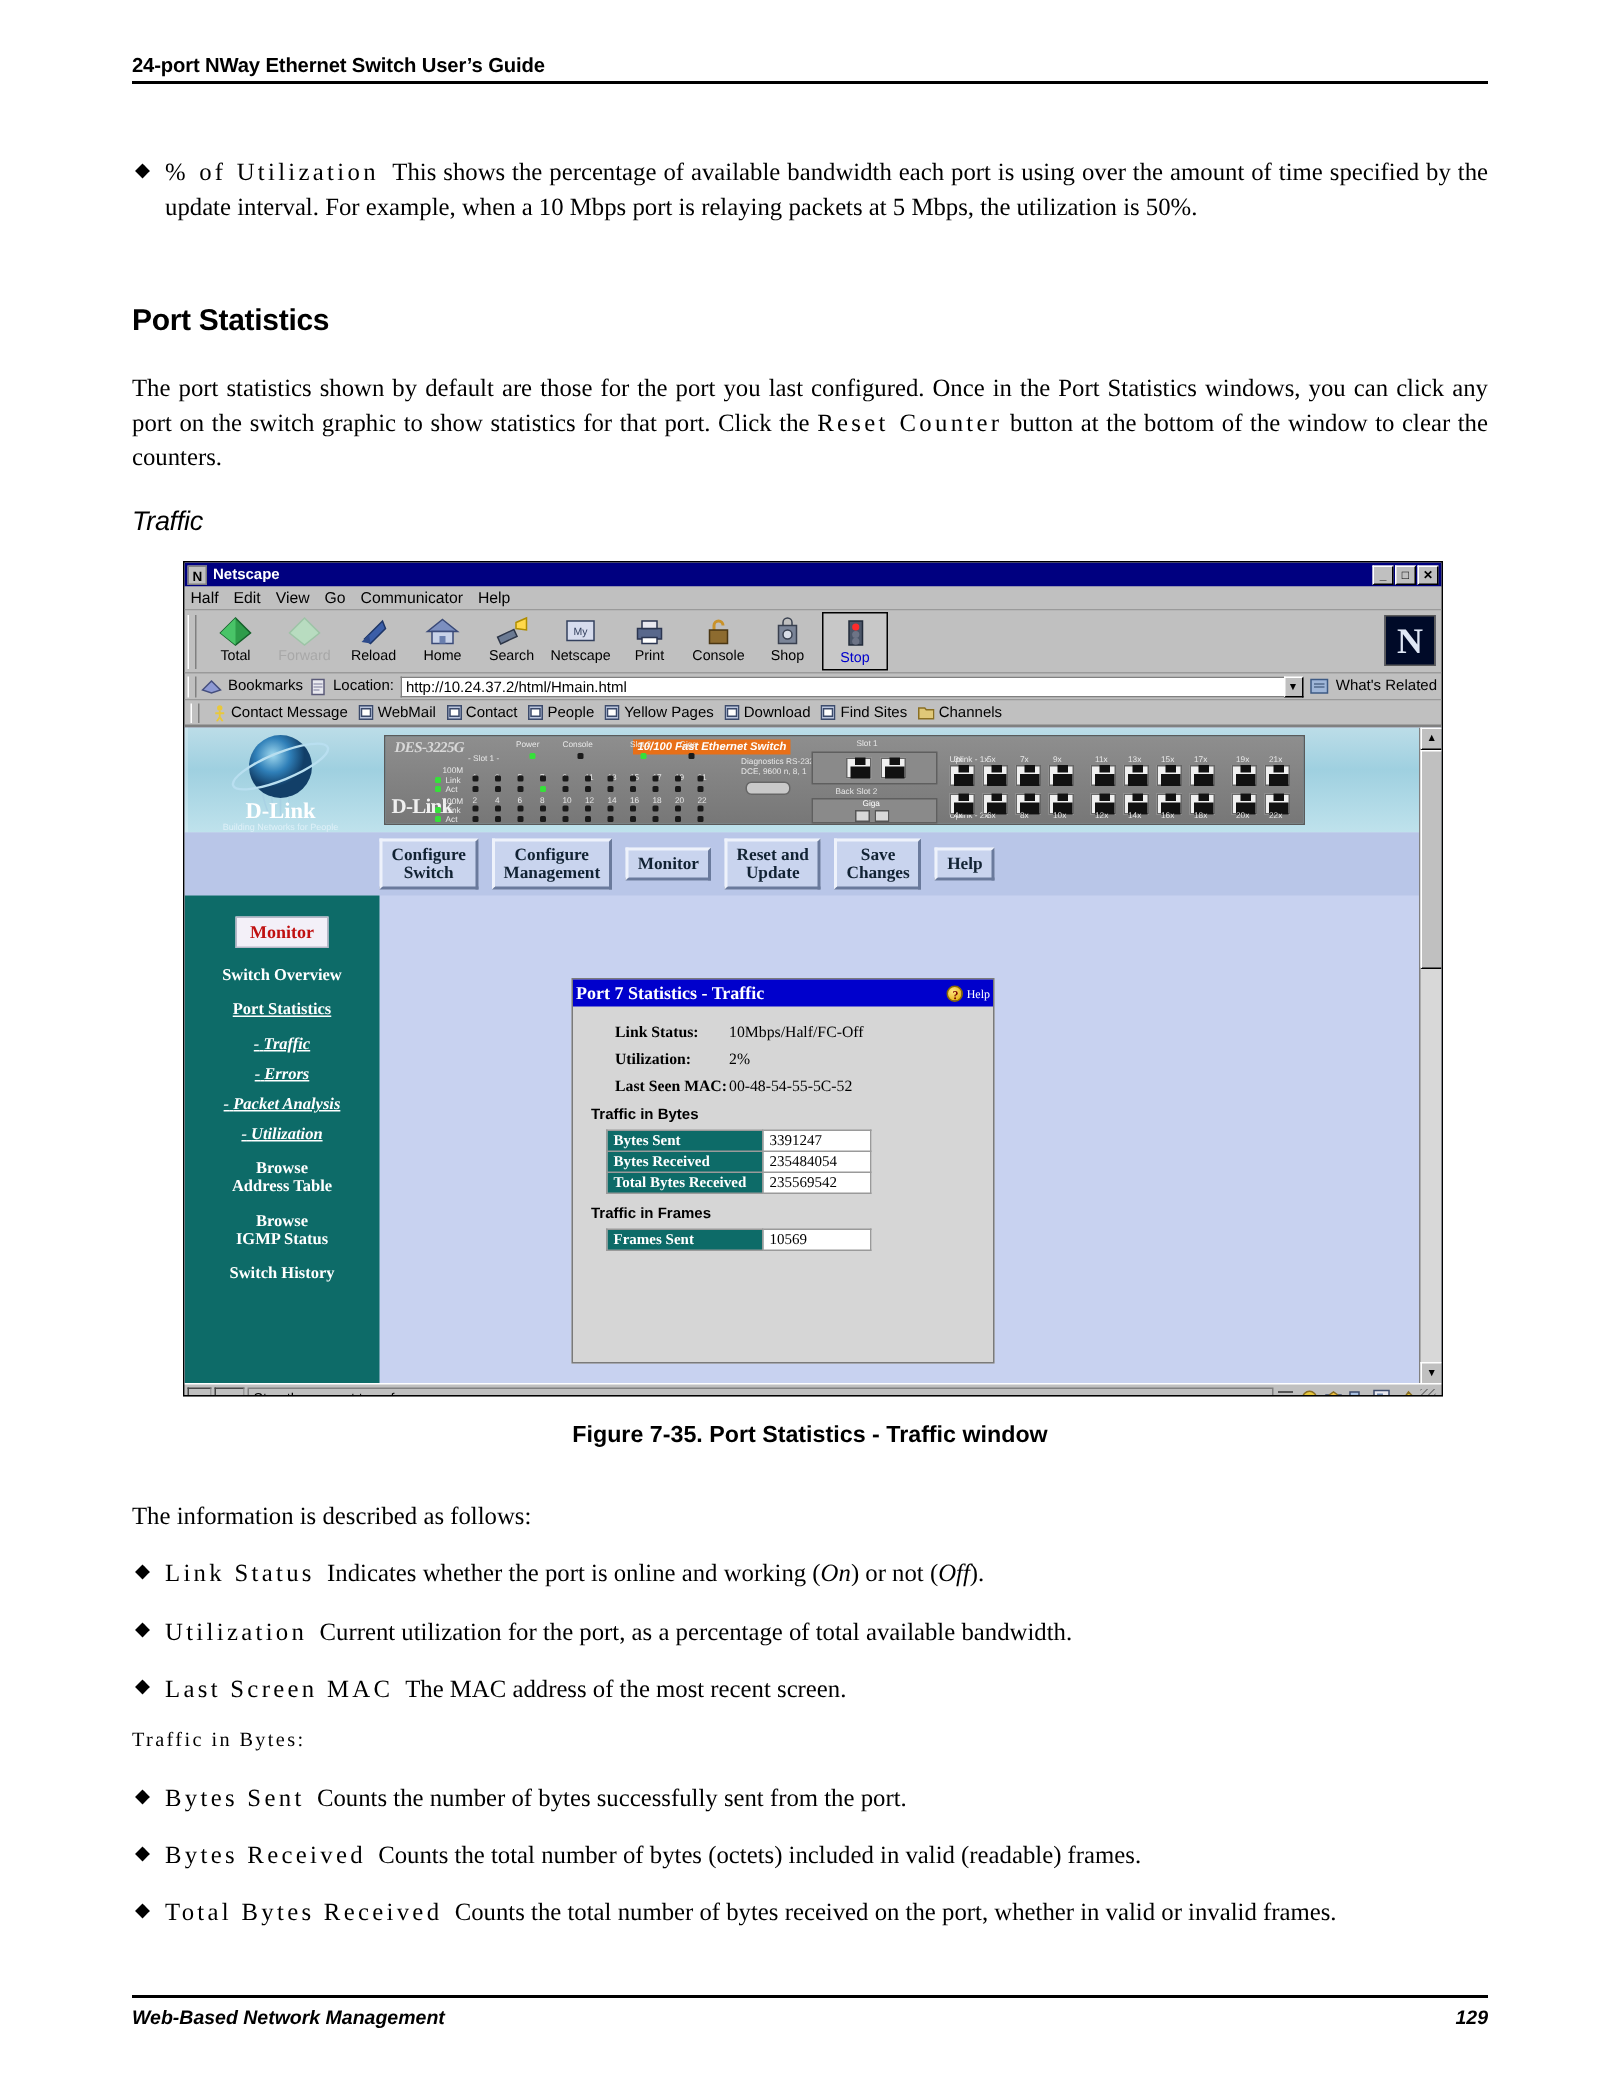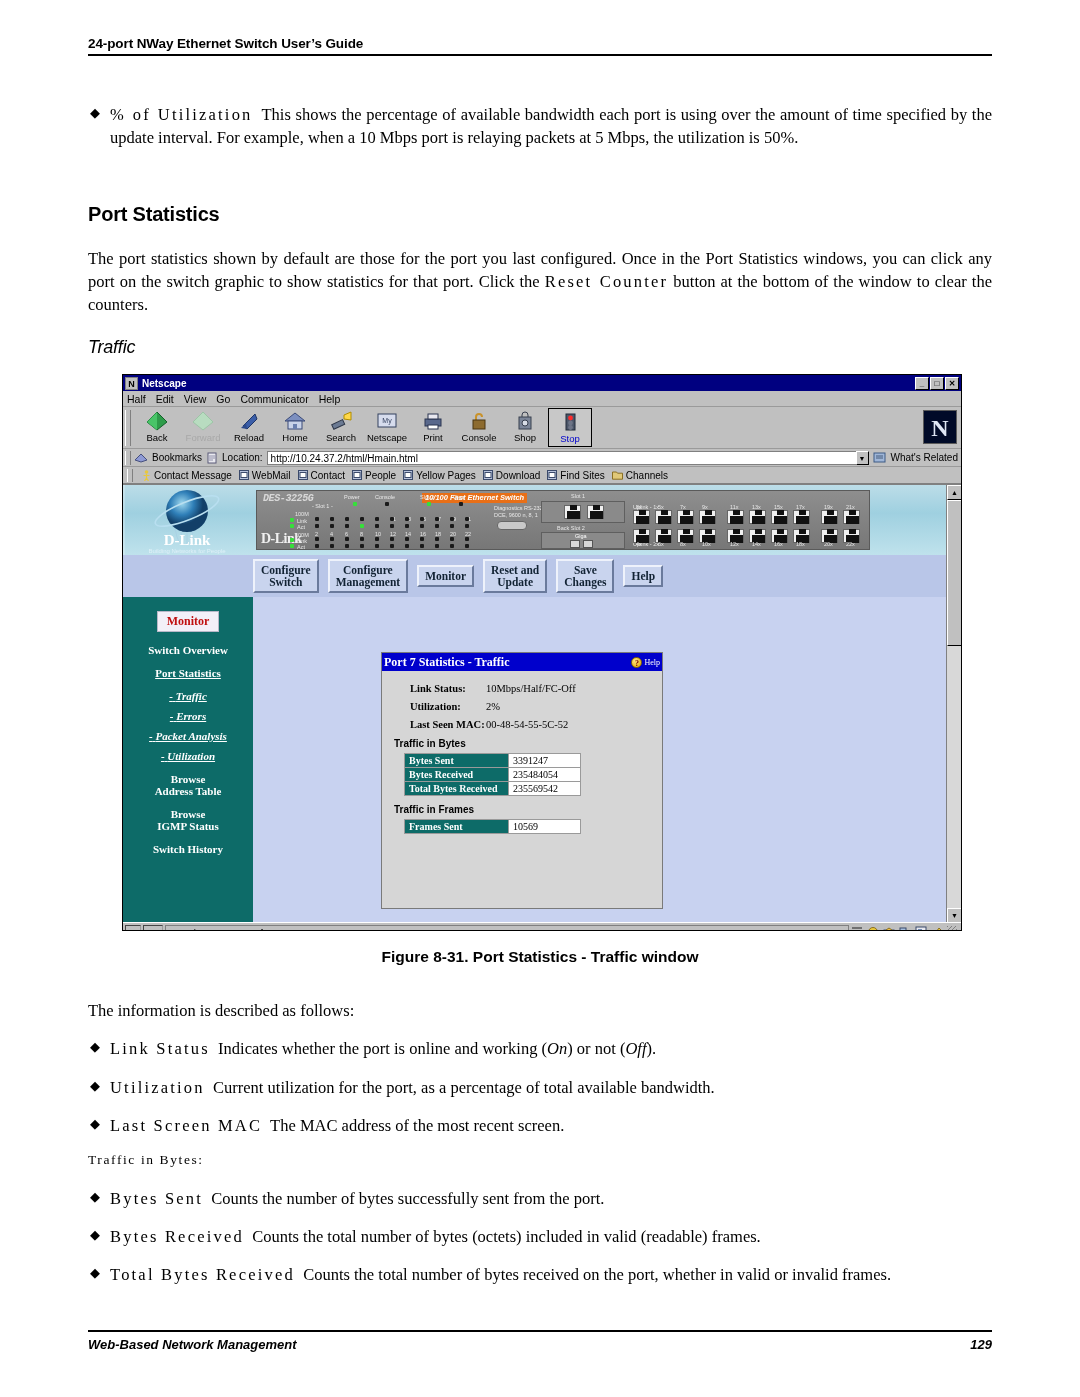--- a/index.html
+++ b/index.html
@@ -200,21 +200,21 @@
       linear-gradient(180deg,#bcdde8 0%, #9fd0e0 40%, #bfe2ec 100%);
   }
   .device {
     position:absolute; left:133px; top:5px; width:614px; height:60px;
     background:linear-gradient(180deg,#8e8e8e,#777);
     border:1px solid #5a5a5a;
   }
   .dev-brand {
     position:absolute; left:6px; top:2px; font-size:10px;
     font-style:italic; font-weight:bold; color:#d8d8d8;
-    font-family:Liberation Mono, monospace; letter-spacing:-0.4px;
+    font-family:Liberation Serif, serif; letter-spacing:-0.4px;
   }
   .dev-dlink {
     position:absolute; left:4px; bottom:2px; font-size:14px;
     font-weight:bold; color:#f0f0f0;
     font-family:"Liberation Serif", serif; letter-spacing:-0.5px;
   }
   .dev-tag {
     position:absolute; left:165px; top:2px; height:10px;
     background:#e86f17; color:#fff; font-size:7.5px; font-weight:bold;
     font-style:italic; padding:0 3px; line-height:10px;
@@ -394,21 +394,21 @@
   </div>
 
   <div class="toolbar">
     <div class="grip"></div>
 
     <div class="tbtn">
       <svg class="ticon" viewBox="0 0 24 22">
         <polygon points="12,2 22,12 12,20 2,12" fill="#2e9c4a" stroke="#14602a"></polygon>
         <polygon points="12,2 12,20 2,12" fill="#49c468"></polygon>
       </svg>
-      <span class="tlabel">Back</span>
+      <span class="tlabel">Total</span>
     </div>
 
     <div class="tbtn dim">
       <svg class="ticon" viewBox="0 0 24 22">
         <polygon points="12,2 22,12 12,20 2,12" fill="#b8dcc0" stroke="#9dc4a6"></polygon>
       </svg>
       <span class="tlabel">Forward</span>
     </div>
 
     <div class="tbtn">
@@ -877,21 +877,21 @@
           <rect x="3" y="3" width="4" height="4" fill="#6f8ab0"></rect>
         </svg>
       <svg class="sb-ic" viewBox="0 0 12 12">
           <path d="M2 10 L8 2 L10 4 L4 11 Z" fill="#e8c83c" stroke="#8a6f22"></path>
         </svg>
       <div class="resizer"></div>
     </div>
   </div>
 </div>
 
-<div class="fig-caption">Figure 8-31.  Port Statistics - Traffic window</div>
+<div class="fig-caption">Figure 7-35.  Port Statistics - Traffic window</div>
 
 <div class="blk body-p" style="left:88px; top:1000px; width:904px;">The information is described as follows:</div>
 
 <div class="blk" style="left:88px; top:1038px; width:904px;">
   <div class="bullet-item">
     <span class="dia">◆</span>
     <span class="term">Link Status</span>&nbsp;
     <span>Indicates whether the port is online and working (</span><span class="ital">On</span><span>) or not (</span><span class="ital">Off</span><span>).</span>
   </div>
 </div>

